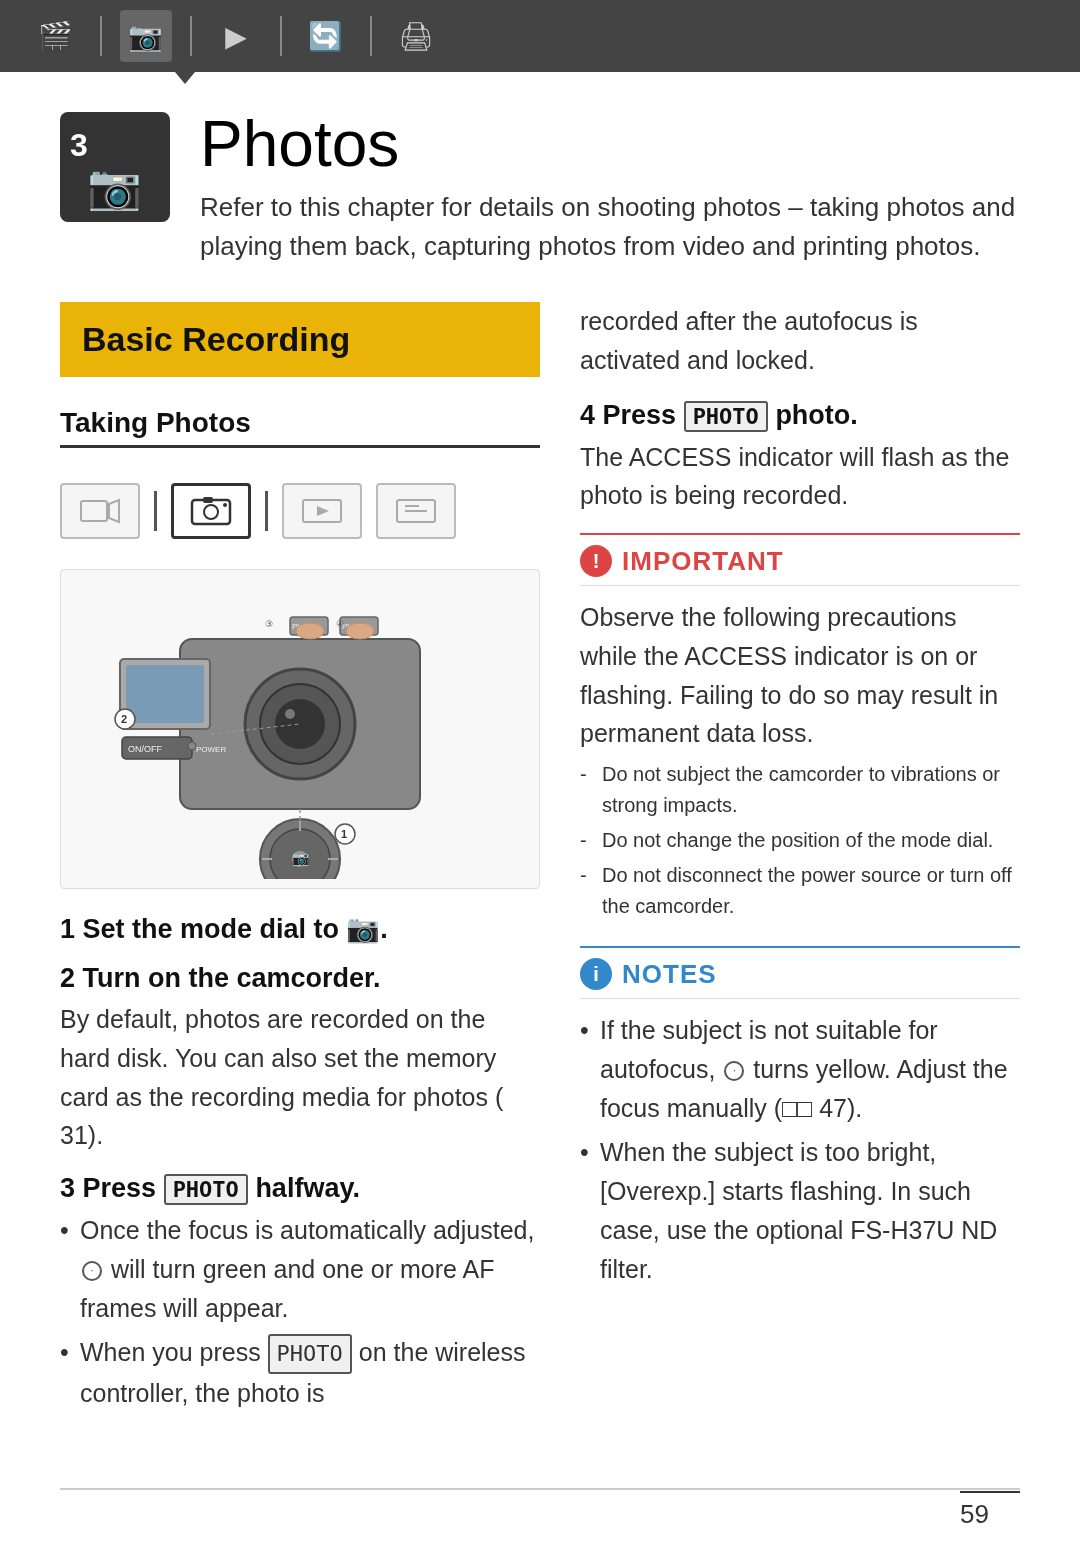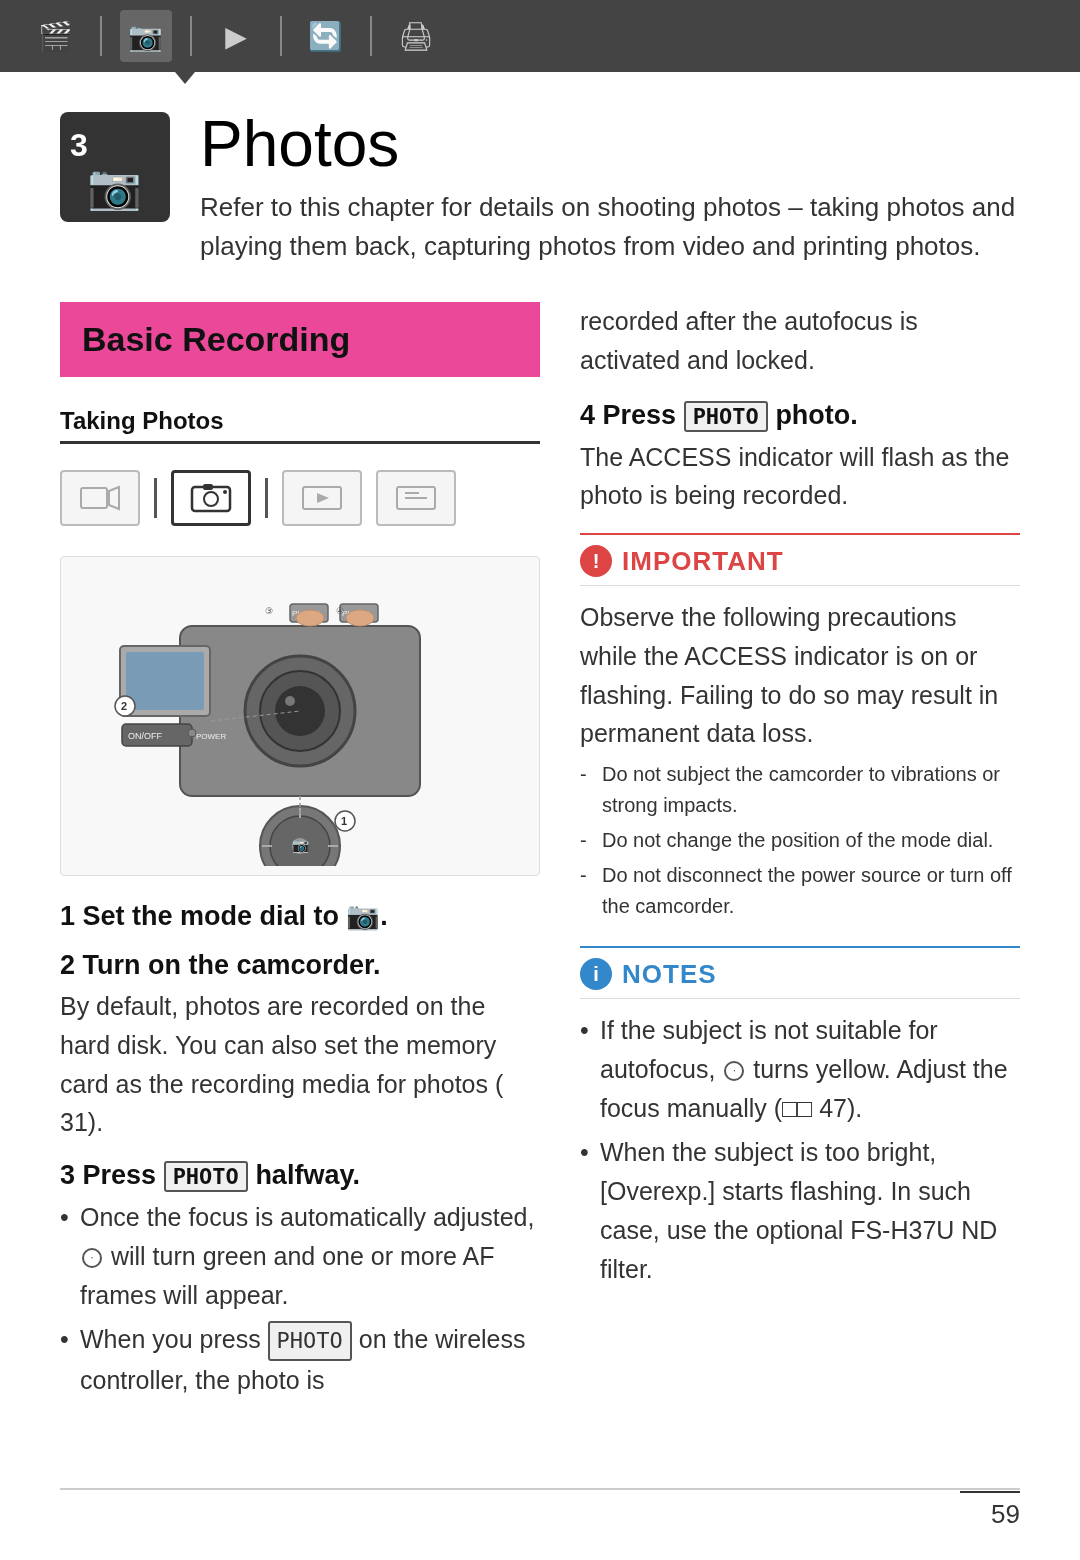--- a/index.html
+++ b/index.html
@@ -114,38 +114,38 @@
     .col-left {
       width: 480px;
       flex-shrink: 0;
     }
     .col-right {
       flex: 1;
     }
 
     
     .section-header {
-      background: #ec4899;
+      background: #eab308;
       padding: 18px 22px;
       margin-bottom: 30px;
     }
     .section-header h2 {
       font-size: 34px;
       font-weight: bold;
       color: #111;
     }
 
     
     .subsection-title {
-      font-size: 24px;
+      font-size: 28px;
       font-weight: bold;
       color: #111;
       border-bottom: 3px solid #333;
       padding-bottom: 6px;
-      margin-bottom: 16px;
+      margin-bottom: 25px;
     }
 
     
     .mode-icons-row {
       display: flex;
       gap: 14px;
       align-items: center;
       margin-bottom: 20px;
       padding: 10px 0;
     }
@@ -336,21 +336,20 @@
     
     .page-number {
       position: absolute;
       bottom: 30px;
       right: 60px;
       font-size: 26px;
       color: #333;
       border-top: 2px solid #333;
       padding-top: 6px;
       width: 60px;
-      text-align: right;
     }
     .bottom-rule {
       position: absolute;
       bottom: 70px;
       left: 60px;
       right: 60px;
       height: 2px;
       background: #ccc;
     }
 

